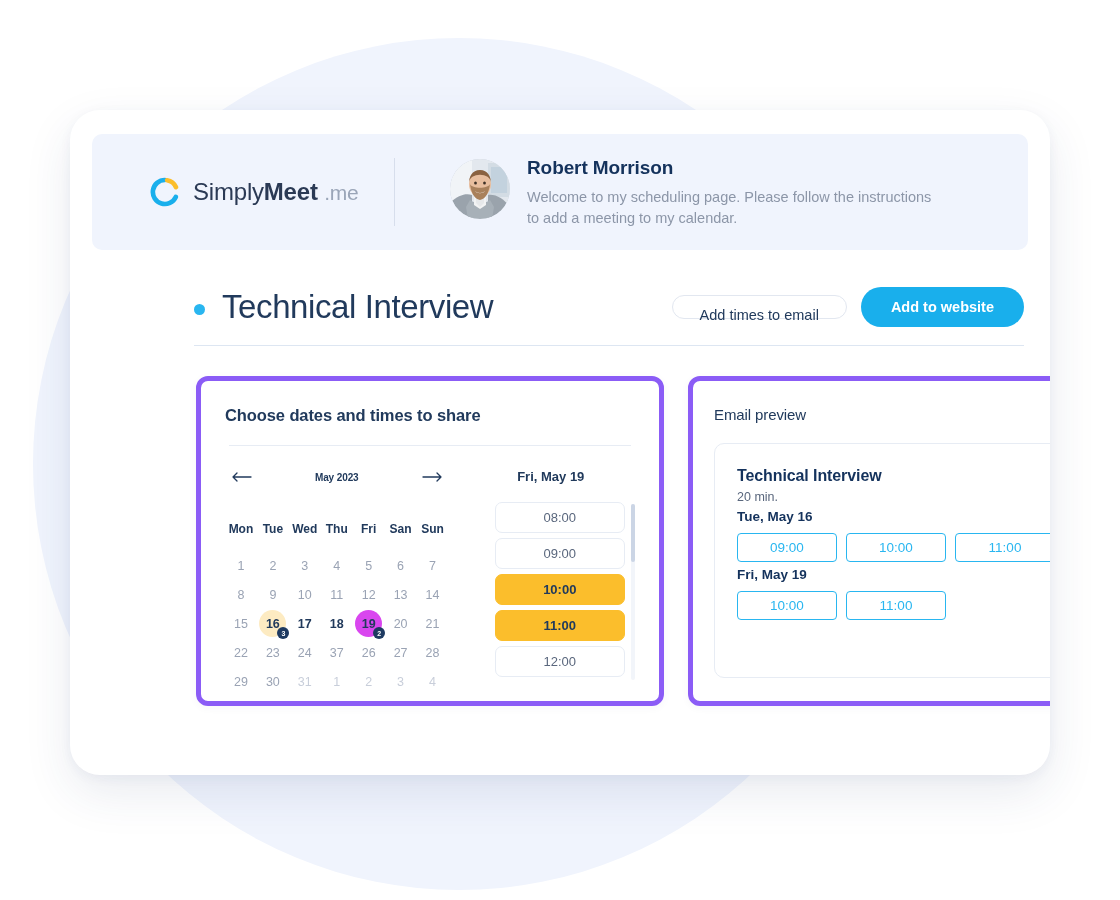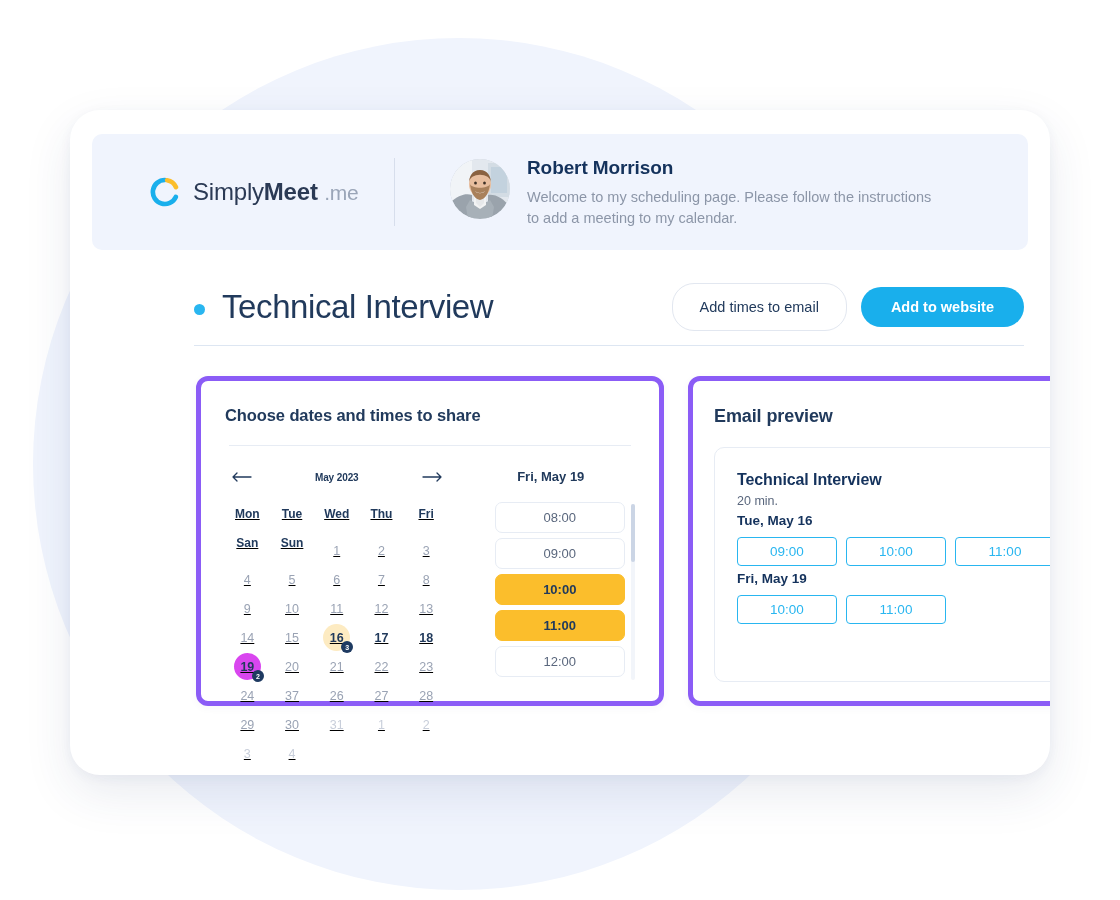--- a/index.html
+++ b/index.html
@@ -163,21 +163,21 @@
     font-family: inherit;
     white-space: nowrap;
     border-radius: 22px;
     font-size: 14.5px;
   }
   .btn-ghost {
     background: #ffffff;
     border: 1px solid #E2E7F0;
     color: #213A5C;
     padding: 0 27px;
-    height: 48px;
+    height: 24px;
     line-height: 38px;
   }
   .btn-primary {
     background: #19AFEC;
     color: #ffffff;
     font-weight: 700;
     padding: 0 30px;
     height: 40px;
     line-height: 40px;
   }
@@ -210,21 +210,21 @@
 
   .panel-left  { width: 468px; height: 330px; padding: 25px 24px 0 24px; }
   .panel-right { width: 452px; height: 330px; padding: 25px 21px 0 21px; }
 
   .panel-title {
     font-size: 16.5px;
     font-weight: 700;
     color: #213A5C;
     letter-spacing: -0.1px;
   }
-  .panel-title-light { font-weight: 700; font-size: 18px; }
+  .panel-title-light { font-weight: 400; font-size: 15px; }
 
   .panel-rule {
     height: 1px;
     background: #E7ECF4;
     margin: 20px 4px 0 4px;
   }
 
   
   .sched-body {
     display: flex;
@@ -248,23 +248,22 @@
   }
   .cal-month {
     font-size: 10px;
     font-weight: 700;
     color: #213A5C;
     letter-spacing: -0.1px;
   }
 
   .cal-grid {
     display: grid;
-    grid-template-columns: repeat(5, 1fr);
-    margin-top: 17px;
-    text-decoration: underline;
+    grid-template-columns: repeat(7, 1fr);
+    margin-top: 32px;
   }
 
   .dow {
     text-align: center;
     font-size: 12px;
     font-weight: 700;
     color: #213A5C;
     padding-bottom: 15px;
   }
 

